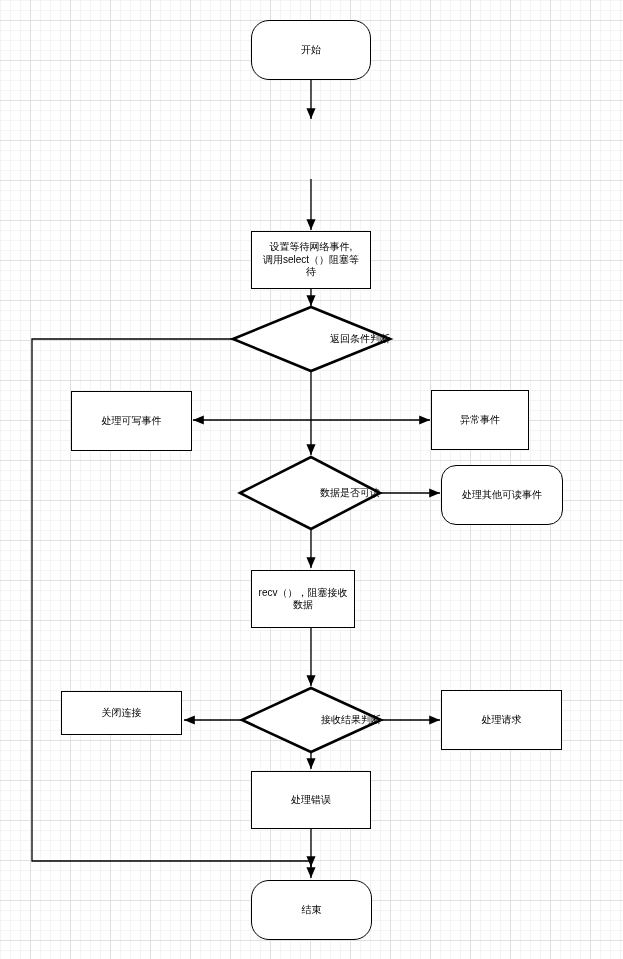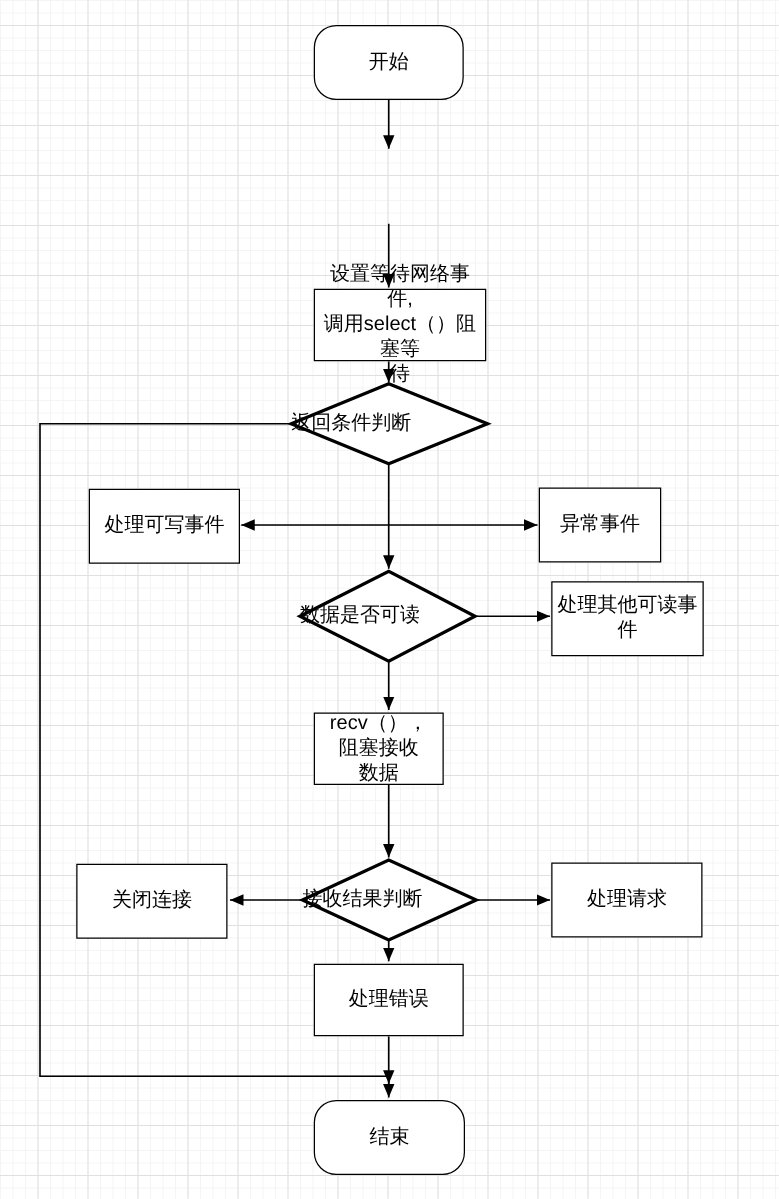--- a/index.html
+++ b/index.html
@@ -13,21 +13,21 @@
     overflow: hidden;
     background-color: #ffffff;
     background-image:
       linear-gradient(to right, #e0e0e0 1px, transparent 1px),
       linear-gradient(to bottom, #e0e0e0 1px, transparent 1px),
       linear-gradient(to right, #f4f4f4 1px, transparent 1px),
       linear-gradient(to bottom, #f4f4f4 1px, transparent 1px);
     background-size: 40px 40px, 40px 40px, 10px 10px, 10px 10px;
     background-position: 30px 0, 0 20px, 0 0, 0 0;
     font-family: "Liberation Sans", "DejaVu Sans", sans-serif;
-    font-size: 16px;
+    font-size: 10px;
     color: #000000;
   }
   #edges {
     position: absolute;
     left: 0;
     top: 0;
     width: 623px;
     height: 959px;
   }
   #edges polyline {
@@ -52,21 +52,21 @@
     text-align: center;
     white-space: pre-line;
     line-height: 1.25;
     padding: 2px 4px;
   }
   .node.rounded {
     border-radius: 18px;
   }
   .diamond-label {
     position: absolute;
-    text-align: left;
+    text-align: right;
     line-height: 20px;
     white-space: nowrap;
     pointer-events: none;
   }
 </style>
 </head>
 <body>
 
 <div id="canvas">
 
@@ -93,34 +93,34 @@
     <polyline points="233,339 32,339 32,861 311,861 311,878" marker-end="url(#arrow)"></polyline>
 
     <polygon class="diamond" points="233,339 311,307 390,339 311,371"></polygon>
     <polygon class="diamond" points="240,493 311,457 380,493 311,529"></polygon>
     <polygon class="diamond" points="242,720 311,688 381,720 311,752"></polygon>
   </svg>
 
   <div class="node rounded" style="left:251px; top:20px; width:120px; height:60px;">开始</div>
 
 
-  <div class="node" style="left:251px; top:231px; width:138px; height:58px;">设置等待网络事件,
+  <div class="node" style="left:251px; top:231px; width:120px; height:58px;">设置等待网络事件,
 调用select（）阻塞等
 待</div>
 
   <div class="node" style="left:71px; top:391px; width:121px; height:60px;">处理可写事件</div>
 
   <div class="node" style="left:431px; top:390px; width:98px; height:60px;">异常事件</div>
 
-  <div class="node" style="left:441px; top:465px; width:122px; height:60px;">处理其他可读事件</div>
+  <div class="node" style="left:441px; top:465px; width:122px; height:60px;border-radius:15px;">处理其他可读事件</div>
 
   <div class="node" style="left:251px; top:570px; width:104px; height:58px;">recv（），阻塞接收
 数据</div>
 
-  <div class="node" style="left:61px; top:691px; width:121px; height:60px;">关闭连接</div>
+  <div class="node" style="left:61px; top:691px; width:121px; height:44px;">关闭连接</div>
 
   <div class="node" style="left:441px; top:690px; width:121px; height:60px;">处理请求</div>
 
   <div class="node" style="left:251px; top:771px; width:120px; height:58px;">处理错误</div>
 
   <div class="node rounded" style="left:251px; top:880px; width:121px; height:60px;">结束</div>
 
   <div class="diamond-label" style="left:233px; top:329px; width:157px;">返回条件判断</div>
 
   <div class="diamond-label" style="left:240px; top:483px; width:140px;">数据是否可读</div>

